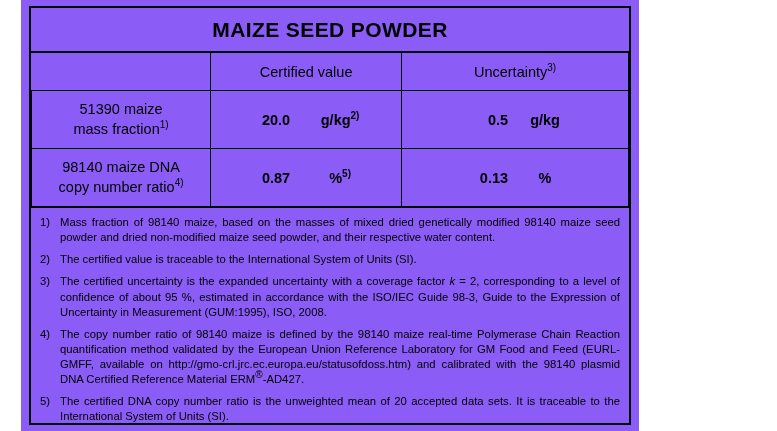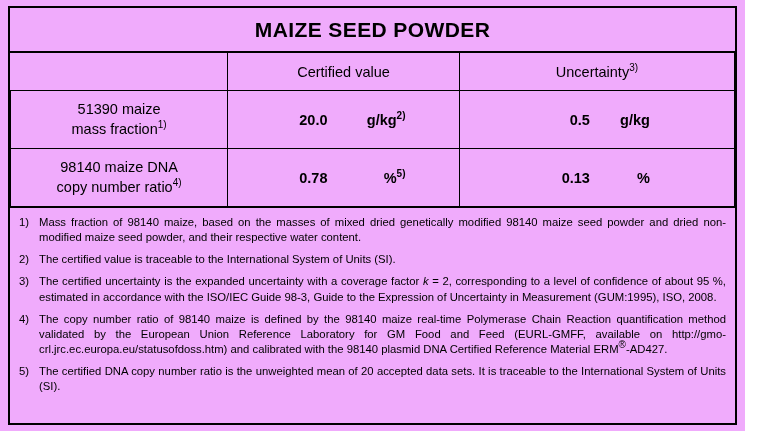--- a/index.html
+++ b/index.html
@@ -5,26 +5,27 @@
   html, body {
     margin: 0;
     padding: 0;
     background: #ffffff;
   }
   body {
     font-family: "Liberation Sans", sans-serif;
     color: #000000;
   }
   .sheet {
-    width: 745px;
+    width: 618px;
     height: 431px;
     box-sizing: border-box;
-    background: #f0abfc;
+    background: #8b5cf6;
     position: relative;
     overflow: hidden;
+    margin-left: 21px;
   }
   .frame {
     position: absolute;
     left: 8px;
     top: 6px;
     right: 8px;
     bottom: 6px;
     border: 2px solid #000000;
     box-sizing: border-box;
     display: flex;
@@ -74,21 +75,21 @@
   td.value, td.unc {
     font-size: 14.5px;
   }
   .valwrap {
     display: flex;
     align-items: baseline;
     justify-content: center;
     font-weight: bold;
   }
   .num { min-width: 46px; text-align: right; }
-  .unit { margin-left: 22px; text-align: right; min-width: 56px; }
+  .unit { margin-left: 22px; text-align: center; min-width: 56px; }
   .unc .unit { margin-left: 14px; min-width: 46px; }
   sup { font-size: 10px; vertical-align: super; line-height: 0; }
 
   .notes {
     flex: 1;
     border-top: 1px solid #000000;
     padding: 7px 9px 4px 9px;
     box-sizing: border-box;
   }
   .note {
@@ -149,21 +150,21 @@
           </td>
         </tr>
 
         <tr class="datarow">
           <td class="label">
             <div>98140 maize DNA</div>
             <div><span>copy number ratio</span><sup>4)</sup></div>
           </td>
           <td class="value">
             <div class="valwrap">
-              <span class="num">0.78</span>
+              <span class="num">0.87</span>
               <span class="unit"><span>%</span><sup>5)</sup></span>
             </div>
           </td>
           <td class="unc">
             <div class="valwrap">
               <span class="num">0.13</span>
               <span class="unit">%</span>
             </div>
           </td>
         </tr>

